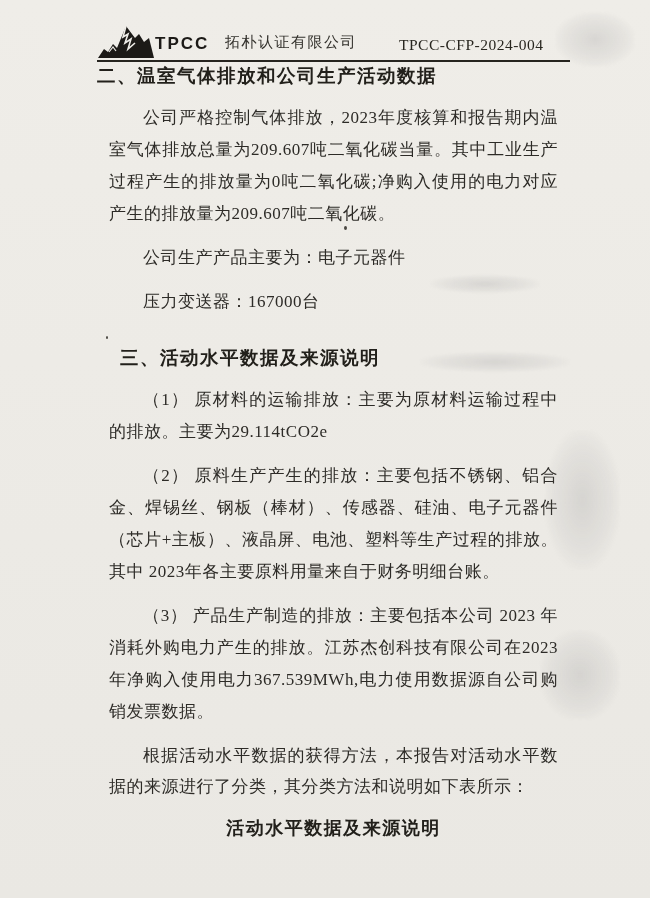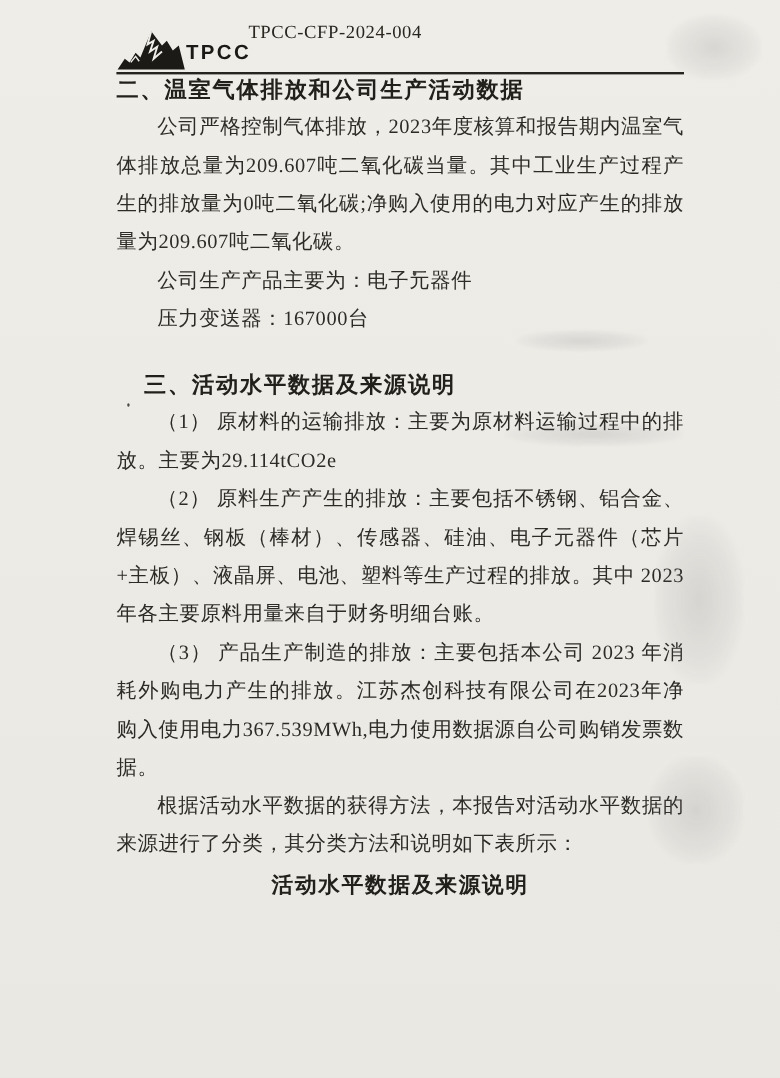--- a/index.html
+++ b/index.html
@@ -34,32 +34,32 @@
   .logo-text{
     font-family:"Liberation Sans","DejaVu Sans",sans-serif;
     font-weight:bold;font-size:17px;line-height:15px;
     letter-spacing:2px;color:#1c1a17;
   }
   .hdr-company{
     margin-left:60px;padding-bottom:8px;
     font-size:15px;letter-spacing:1.5px;color:#32302b;
   }
   .hdr-doc{
-    margin-left:42px;padding-bottom:23px;
+    margin-left:42px;padding-bottom:6px;
     font-size:15.5px;letter-spacing:0.5px;color:#28261f;
   }
   
   .content{
     margin:0 80px 0 97px;
     font-size:17px;line-height:32px;
     letter-spacing:0.5px;
     text-align:justify;
     color:#2d2b27;
   }
-  .content p{margin:0;text-indent:2em;}
+  .content p{margin:12px;text-indent:2em;}
   h2{
     font-size:18.5px;font-weight:bold;
     line-height:28px;letter-spacing:1.5px;
     margin:0;color:#22201b;
   }
   .sec2-heading{}
   .para-emissions{margin-top:10px;}
   .line-product{margin-top:6px;}
   .line-annual{margin-top:4px;}
   .sec3-heading{margin-top:26px;margin-left:23px;}
@@ -113,20 +113,21 @@
     <div class="logo">
       <span>
         <svg width="58" height="36" viewBox="0 0 58 36">
           <path d="M29 1 L38 13 L42 9 L47 17 L52 13 L57 33 L1 33 L7 24 L11 27 L16 19 L20 23 L29 1 Z" fill="#1c1a17"></path>
           <path d="M29 1 L26 12 L31 9 L28 18 L34 14 L31 24 L38 18" stroke="#efede8" stroke-width="1.6" fill="none"></path>
           <path d="M12 27 L16 22 L19 26" stroke="#efede8" stroke-width="1.2" fill="none"></path>
         </svg>
       </span>
       <span class="logo-text">TPCC</span>
     </div>
+    <div class="hdr-company">拓朴认证有限公司</div>
     <div class="hdr-doc">TPCC-CFP-2024-004</div>
   </div>
 
   <div class="content">
 
     <h2 class="sec2-heading">二、温室气体排放和公司生产活动数据</h2>
     <p class="para-emissions">公司严格控制气体排放，2023年度核算和报告期内温室气体排放总量为209.607吨二氧化碳当量。其中工业生产过程产生的排放量为0吨二氧化碳;净购入使用的电力对应产生的排放量为209.607吨二氧化碳。</p>
     <p class="line-product">公司生产产品主要为：电子元器件</p>
     <p class="line-annual">压力变送器：167000台</p>
 

